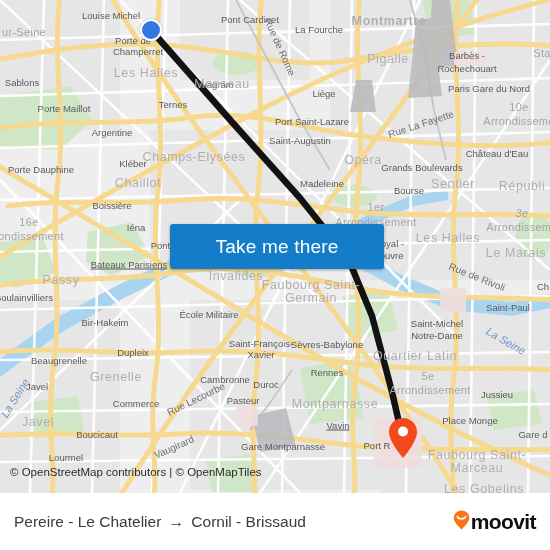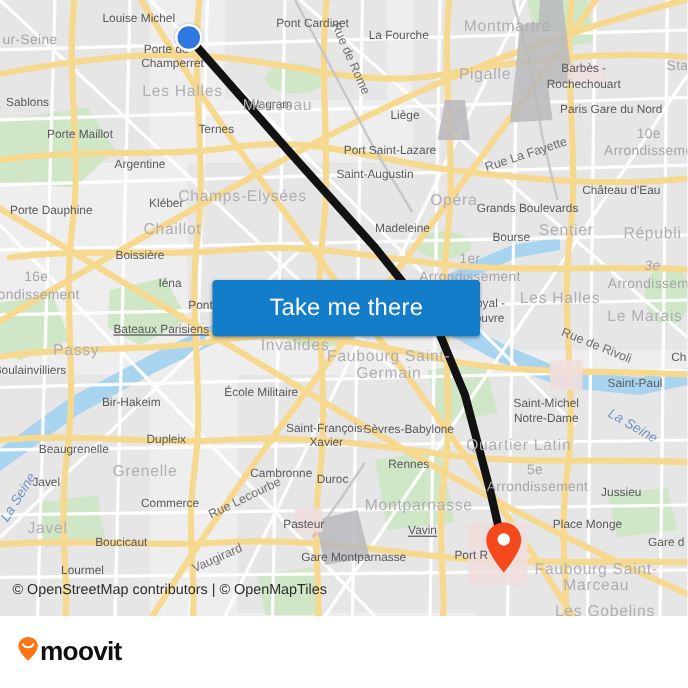--- a/index.html
+++ b/index.html
@@ -276,21 +276,21 @@
         <div class="mlabel district" style="left: 116px; top: 377px;">Grenelle</div>
         <div class="mlabel poi" style="left: 188px; top: 379px; margin-left: 37px;">Cambronne</div>
         <div class="mlabel poi" style="left: 37px; top: 386px;">Javel</div>
         <div class="mlabel district" style="left: 38px; top: 422px;">Javel</div>
         <div class="mlabel poi" style="left: 136px; top: 403px;">Commerce</div>
         <div class="mlabel poi" style="left: 97px; top: 434px;">Boucicaut</div>
         <div class="mlabel poi" style="left: 66px; top: 457px;">Lourmel</div>
         <div class="mlabel water" style="left: 15px; top: 398px; transform: translate(-50%, -50%) rotate(-58deg);">La Seine</div>
         <div class="mlabel road" style="left: 196px; top: 399px; transform: translate(-50%, -50%) rotate(-26deg);">Rue Lecourbe</div>
         <div class="mlabel road" style="left: 174px; top: 447px; transform: translate(-50%, -50%) rotate(-24deg);">Vaugirard</div>
-        <div class="mlabel poi" style="left: 243px; top: 420px;">Pasteur</div>
+        <div class="mlabel poi" style="left: 243px; top: 400px;">Pasteur</div>
         <div class="mlabel poi" style="left: 266px; top: 384px;">Duroc</div>
         <div class="mlabel poi" style="left: 283px; top: 446px;">Gare Montparnasse</div>
         <div class="mlabel district" style="left: 335px; top: 404px;">Montparnasse</div>
         <div class="mlabel poi" style="left: 338px; top: 425px; text-decoration: underline;">Vavin</div>
         <div class="mlabel poi" style="left: 377px; top: 445px;">Port R</div>
         <div class="mlabel poi" style="left: 327px; top: 372px;">Rennes</div>
         <div class="mlabel poi" style="left: 327px; top: 344px;">Sèvres-Babylone</div>
         <div class="mlabel poi" style="left: 261px; top: 343px;">Saint-François-</div>
         <div class="mlabel poi" style="left: 261px; top: 354px;">Xavier</div>
         <div class="mlabel district" style="left: 236px; top: 276px;">Invalides</div>
@@ -327,21 +327,21 @@
         <div class="mlabel poi" style="left: 437px; top: 335px;">Notre-Dame</div>
         <div class="mlabel district" style="left: 415px; top: 356px;">Quartier Latin</div>
         <div class="mlabel area" style="left: 428px; top: 376px;">5e</div>
         <div class="mlabel area" style="left: 430px; top: 390px;">Arrondissement</div>
         <div class="mlabel poi" style="left: 497px; top: 394px;">Jussieu</div>
         <div class="mlabel poi" style="left: 470px; top: 420px;">Place Monge</div>
         <div class="mlabel poi" style="left: 533px; top: 434px;">Gare d</div>
         <div class="mlabel district" style="left: 477px; top: 455px;">Faubourg Saint-</div>
         <div class="mlabel district" style="left: 477px; top: 468px;">Marceau</div>
         <div class="mlabel district" style="left: 484px; top: 489px;">Les Gobelins</div>
-        <div class="mlabel district" style="left: 406px; top: 21px;">Montmartre</div>
+        <div class="mlabel district" style="left: 389px; top: 21px; font-weight: bold;">Montmartre</div>
         <div class="mlabel district" style="left: 388px; top: 59px;">Pigalle</div>
         <div class="mlabel poi" style="left: 467px; top: 55px;">Barbès -</div>
         <div class="mlabel poi" style="left: 467px; top: 68px;">Rochechouart</div>
         <div class="mlabel poi" style="left: 489px; top: 88px;">Paris Gare du Nord</div>
         <div class="mlabel area" style="left: 519px; top: 107px;">10e</div>
         <div class="mlabel area" style="left: 519px; top: 121px;">Arrondisseme</div>
         <div class="mlabel area" style="left: 542px; top: 53px;">Sta</div>
         <div class="mlabel road" style="left: 421px; top: 124px; transform: translate(-50%, -50%) rotate(-18deg);">Rue La Fayette</div>
         <div class="mlabel poi" style="left: 543px; top: 286px;">Ch</div>
       </div>
@@ -354,20 +354,25 @@
         <circle cx="15" cy="14.5" r="5" fill="#ffffff"></circle>
       </svg>
     </div>
 
     <button id="cta">Take me there</button>
 
     <div id="attribution">© OpenStreetMap contributors | © OpenMapTiles</div>
   </div>
 
   <div id="footer">
+    <div id="trip">
+      <span>Pereire - Le Chatelier</span>
+      <span class="arrow">→</span>
+      <span>Cornil - Brissaud</span>
+    </div>
     <div id="brand">
       <span>
         <svg viewBox="0 0 22 26" width="17" height="20">
           <path d="M11,0.8 C5.4,0.8 0.9,5 0.9,10.2 C0.9,17 11,25.4 11,25.4 C11,25.4 21.1,17 21.1,10.2 C21.1,5 16.6,0.8 11,0.8 Z" fill="#fb7517"></path>
           <path d="M5.6,8.4 C6.8,12.4 15.2,12.4 16.4,8.4" stroke="#ffffff" stroke-width="2.1" fill="none" stroke-linecap="round"></path>
         </svg>
       </span>
       <span class="wordmark">moovit</span>
     </div>
   </div>

